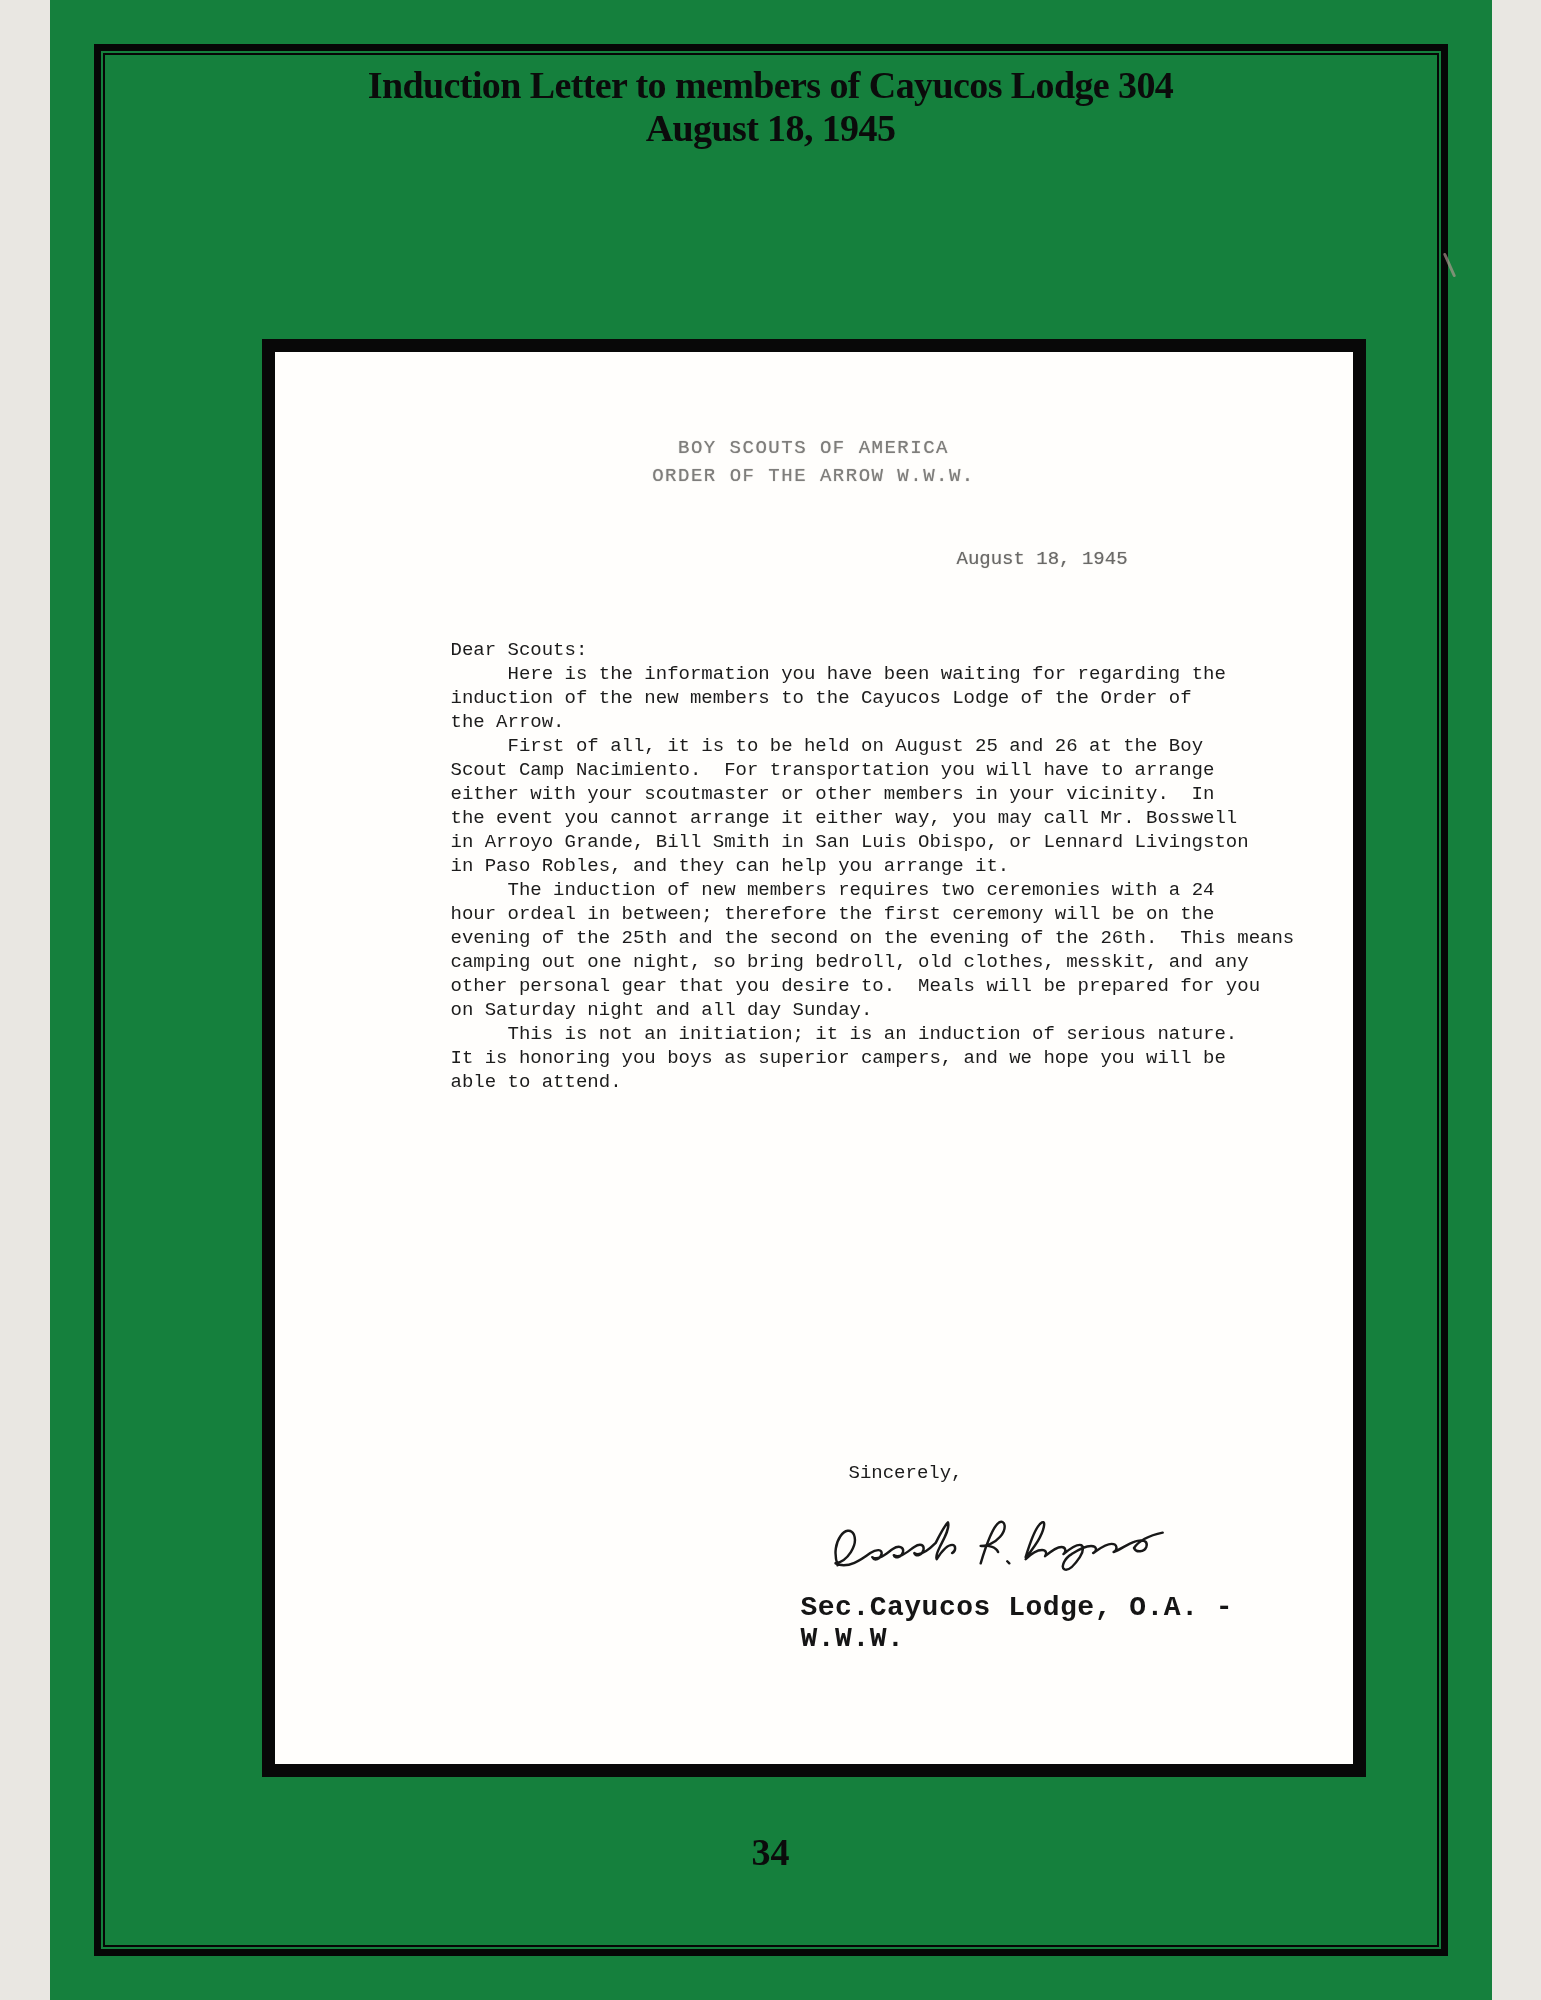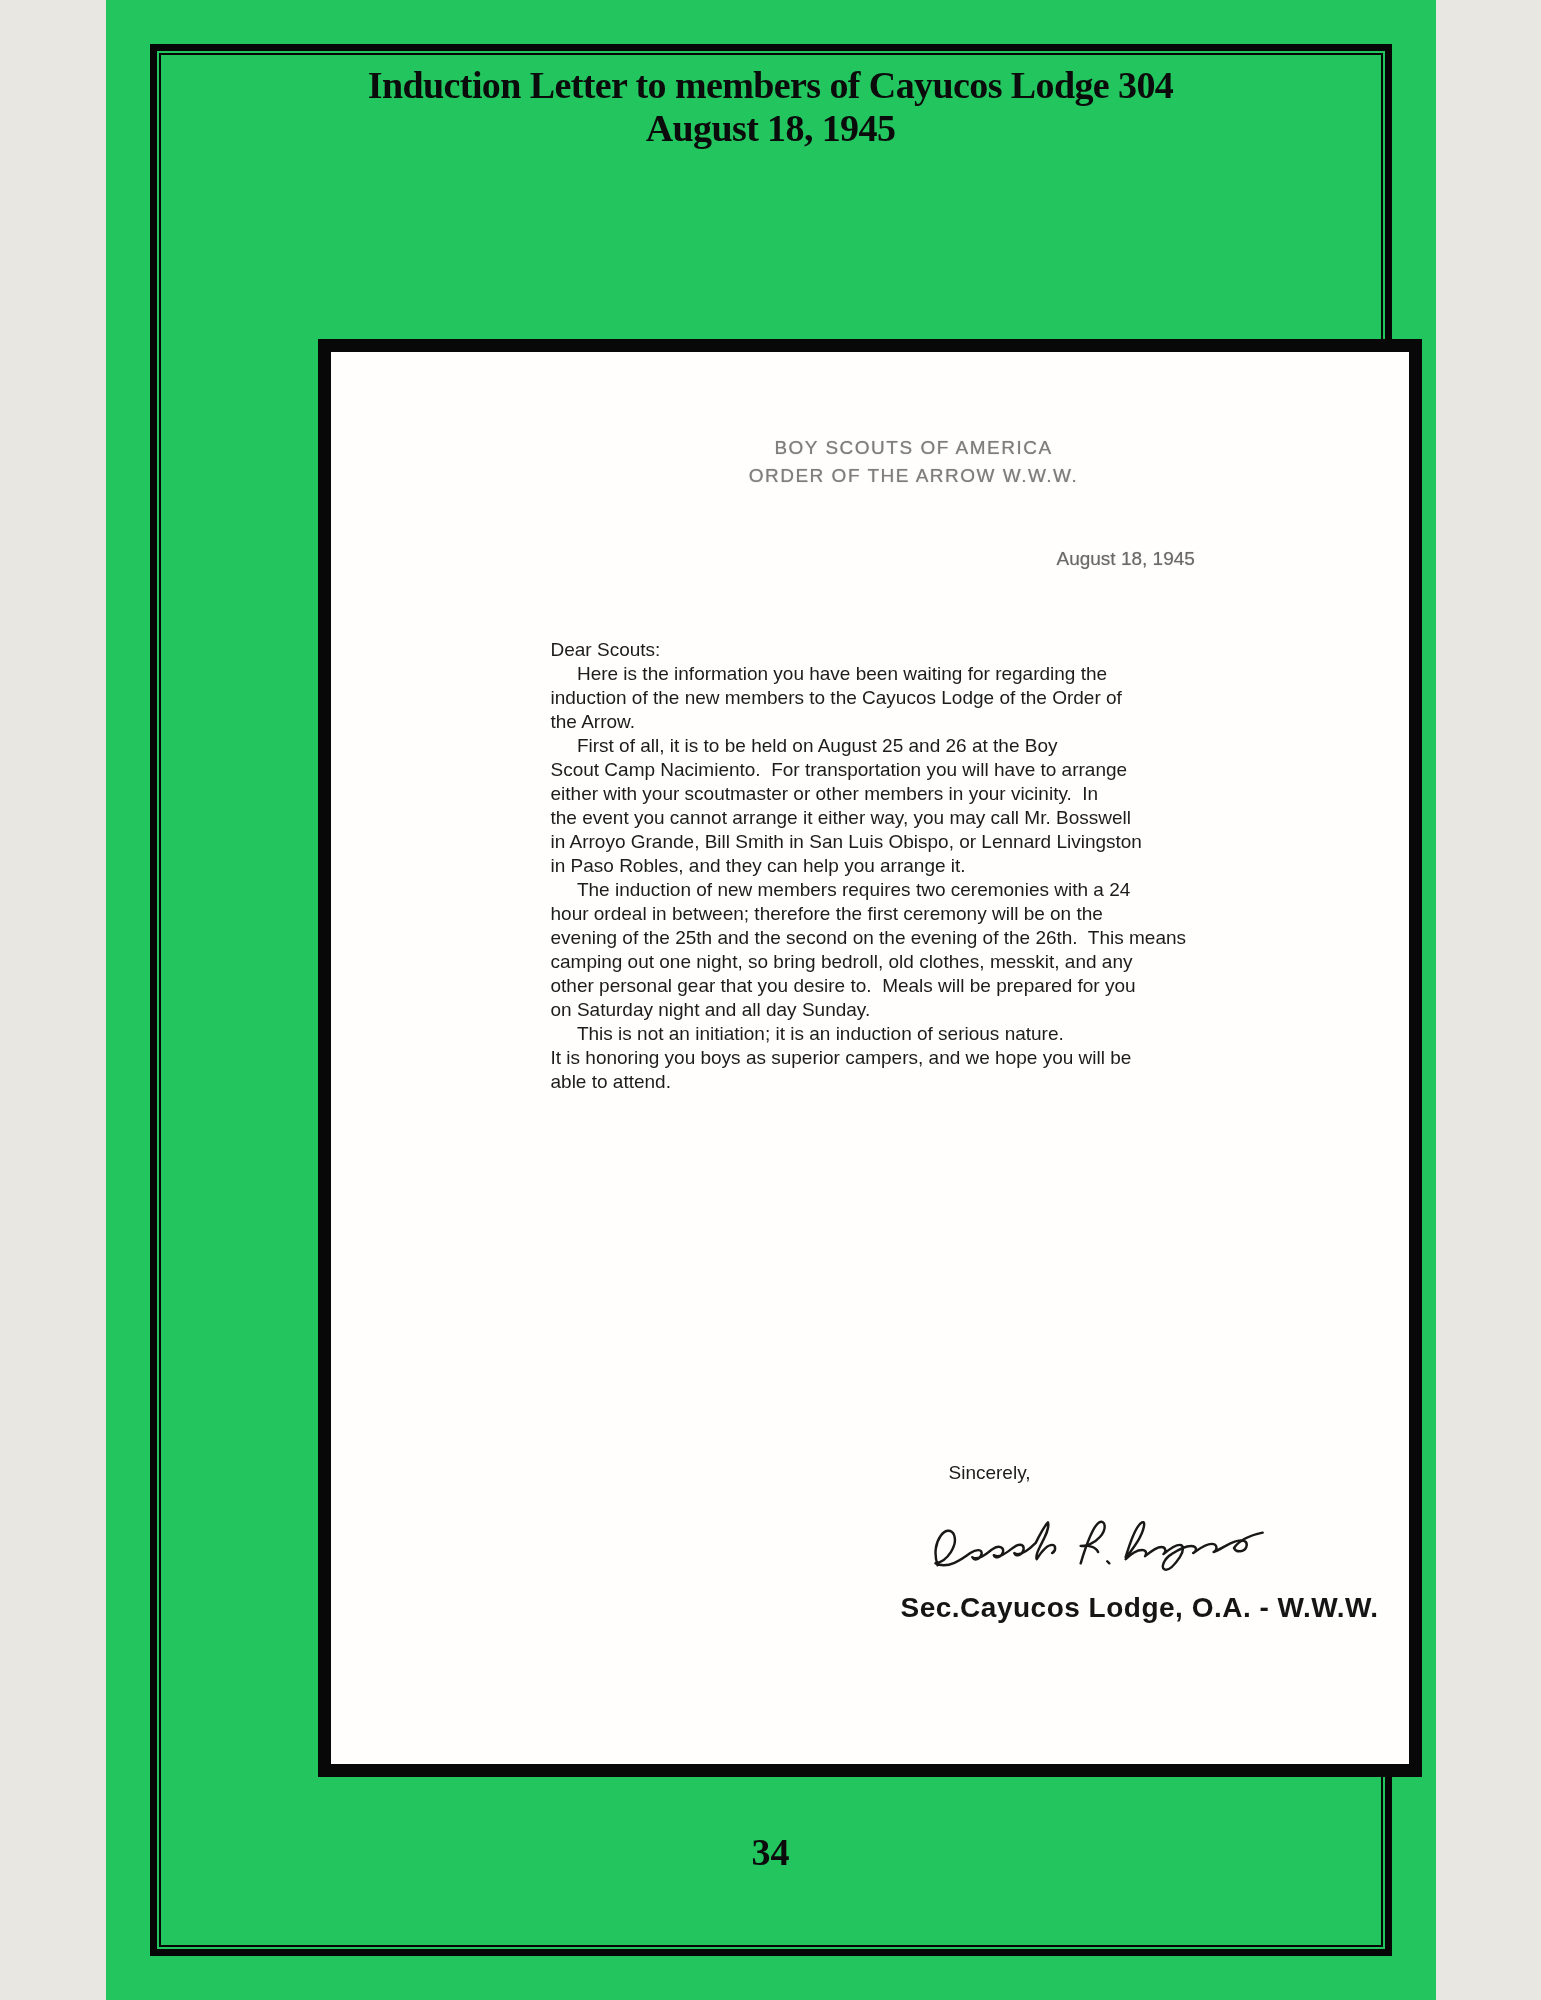--- a/index.html
+++ b/index.html
@@ -1,34 +1,34 @@
 <!DOCTYPE html>
 <html><head>
 <meta charset="utf-8">
 <style>
   html,body{margin:0;padding:0;background:#e9e7e2;}
   .page{
-    position:relative;width:1330px;height:2000px;margin:0 auto;
-    background:#22c55e;overflow:hidden;
+    position:relative;width:1442px;height:2000px;margin:0 auto;
+    background:#15803d;overflow:hidden;
     font-family:"Liberation Serif", serif;color:#111;
   }
   
   .outer-frame{position:absolute;inset:44px;border:7px solid #060606;}
   .outer-frame-inner{position:absolute;inset:2px;border:2px solid #060606;}
   
   .title{
     position:absolute;top:64px;left:0;right:0;text-align:center;
     font-weight:bold;font-size:38px;line-height:43px;letter-spacing:-0.6px;color:#0b0b0b;
   }
   
   .paper{
     position:absolute;left:212px;top:339px;width:1104px;height:1438px;
     box-sizing:border-box;border:13px solid #080808;background:#fffefc;
   }
-  .paper-inner{position:relative;width:100%;height:100%;font-family:Liberation Sans, sans-serif;margin-left:44px;}
+  .paper-inner{position:relative;width:100%;height:100%;font-family:Liberation Mono, monospace;}
   .org-header{
     position:absolute;top:82px;left:0;right:0;text-align:center;
     font-size:19px;line-height:28px;letter-spacing:1.5px;color:#7e7d7b;
     text-shadow:0 0 1px rgba(125,125,120,.75);
   }
   .letter-date{
     position:absolute;top:196px;left:682px;
     font-size:19px;color:#6a6967;text-shadow:0 0 1px rgba(110,110,105,.6);
   }
   .letter-body{

